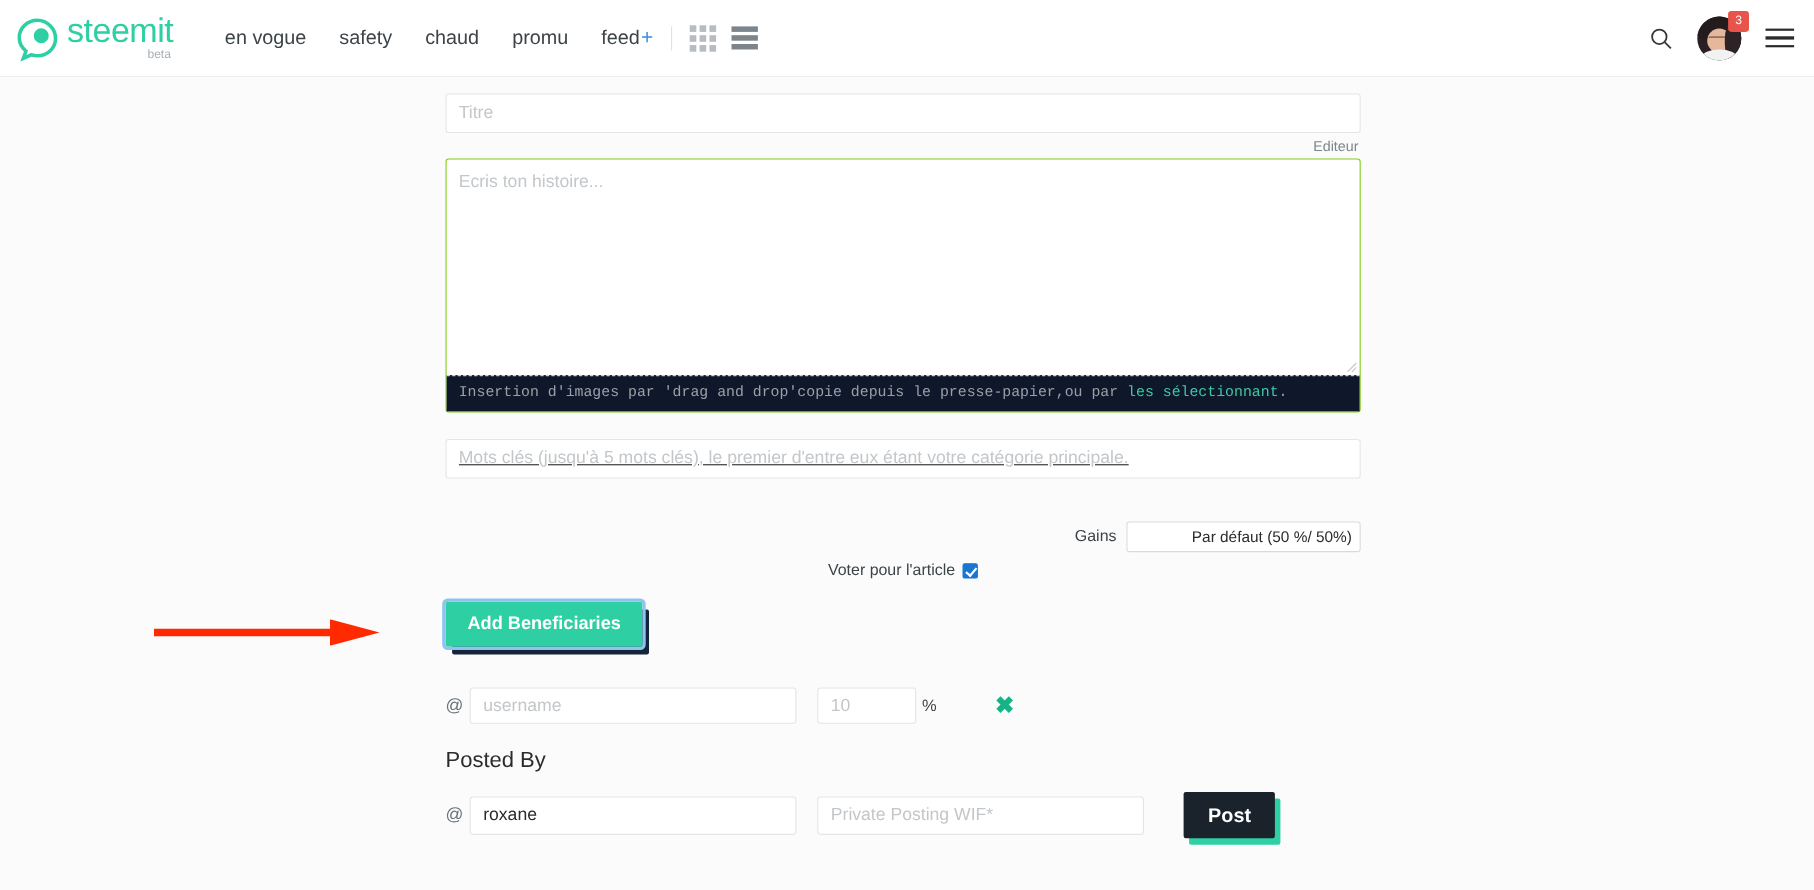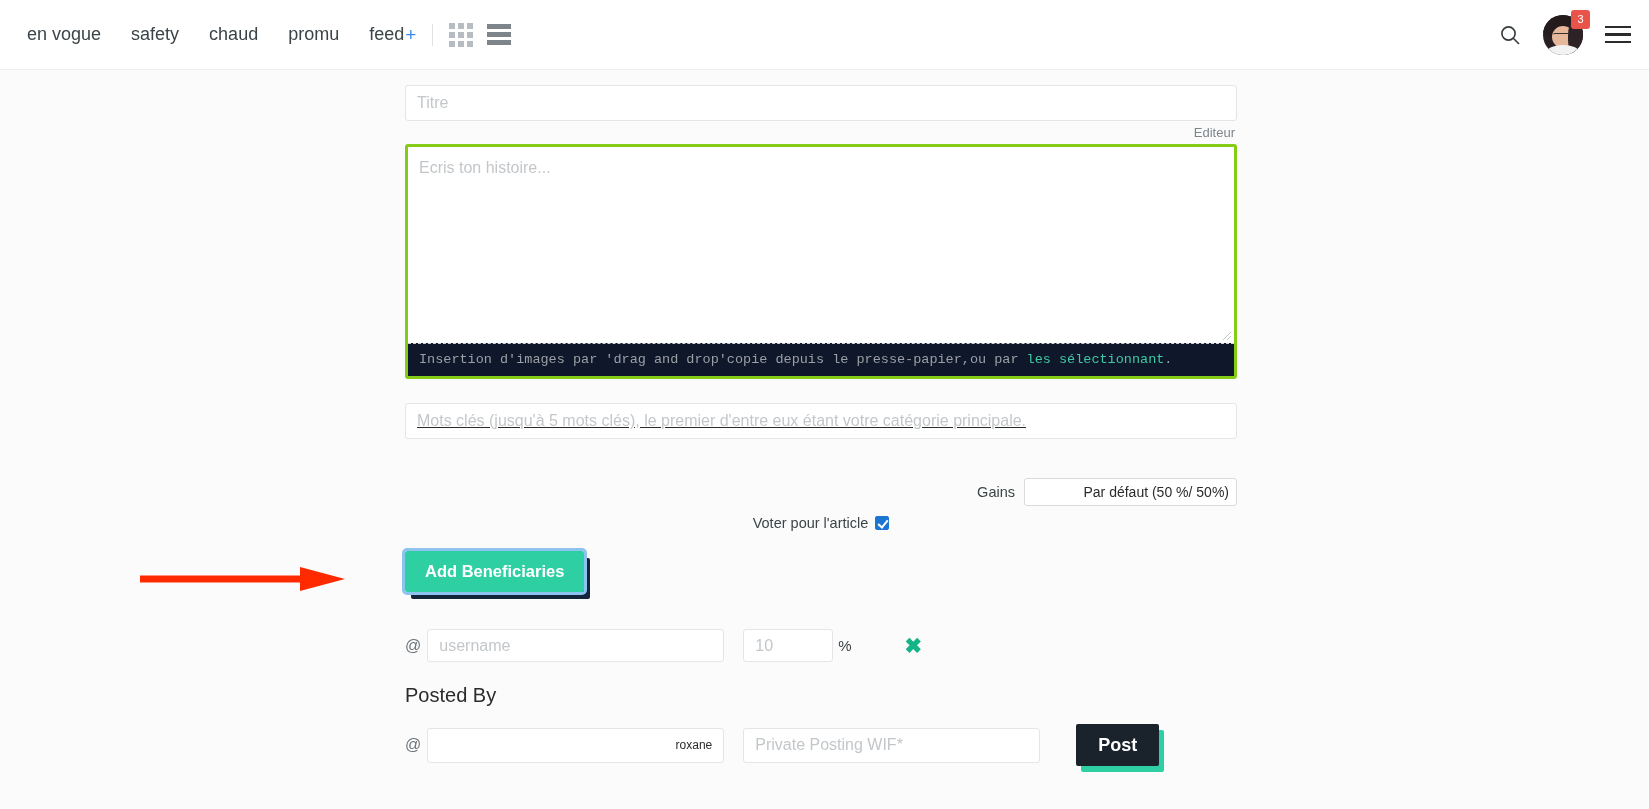--- a/index.html
+++ b/index.html
@@ -94,21 +94,21 @@
   .field::placeholder { color: #c3c7ca; }
   .title-input { height: 36px; font-size: 16px; padding: 0 11px; }
 
   .editor-row {
     display: flex; justify-content: flex-end;
     padding: 4px 2px 4px 0; font-size: 13px;
   }
   .editor-link { color: #7d858b; text-decoration: none; cursor: pointer; }
 
   .body-wrap {
-    border: 3px solid #84cc16; border-radius: 3px; background: #fff;
+    border: 1px solid #84cc16; border-radius: 3px; background: #fff;
   }
   .body-input {
     width: 100%; height: 196px; border: none; resize: none; outline: none;
     font-size: 16px; padding: 12px 11px; font-family: "Liberation Sans", sans-serif;
     color: #2b2b2b; background: transparent; display: block;
   }
   .body-input::placeholder { color: #c3c7ca; }
   .resize-handle {
     position: absolute; right: 2px; bottom: 2px; width: 12px; height: 12px;
   }
@@ -171,37 +171,49 @@
   .pct-sign { font-size: 15px; color: #3c4448; margin-left: 5px; }
   .remove-x {
     margin-left: 53px; color: #16b386; font-size: 21px; font-weight: bold;
     cursor: pointer; line-height: 1; user-select: none;
   }
 
   .posted-by-title {
     font-size: 20px; color: #2b2b2b; margin-top: 22px; font-weight: 400;
   }
   .posted-row { display: flex; align-items: center; margin-top: 17px; }
-  .user-input { width: 297px; height: 35px; font-size: 12px; padding: 0 11px; text-align: right; }
+  .user-input { width: 297px; height: 35px; font-size: 16px; padding: 0 11px; }
   .wif-input { width: 297px; height: 35px; font-size: 16px; padding: 0 11px; margin-left: 19px; }
   .post-btn {
     margin-left: 36px; background: #1a222c; color: #fff; font-weight: bold;
     font-size: 18px; border: none; padding: 0 22px; height: 42px;
     border-radius: 2px; cursor: pointer; font-family: "Liberation Sans", sans-serif;
     box-shadow: 5px 6px 0 0 #2ecfa3;
   }
   .footnote {
     font-size: 14.5px; color: #3c4448; margin-top: 28px;
   }
 </style>
 </head>
 <body>
 
 <div class="header">
 
+  <a class="brand" href="#">
+    <span class="brand-logo">
+      <svg viewBox="0 0 40 40" width="40" height="40">
+        <path d="M20 2.5c-9.1 0-16.5 7-16.5 15.7 0 4.9 2.4 9.3 6.1 12.2l-2.4 6.6 7-3.2c1.8.6 3.8.9 5.8.9 9.1 0 16.5-7 16.5-15.7S29.1 2.5 20 2.5z" fill="none" stroke="#2ECFA3" stroke-width="3.2"></path>
+        <circle cx="23.5" cy="16.5" r="6.8" fill="#2ECFA3"></circle>
+      </svg>
+    </span>
+    <span class="brand-text">
+      <span class="brand-word">steemit</span>
+      <span class="brand-beta">beta</span>
+    </span>
+  </a>
 
   <nav class="nav">
     <a class="nav-item" href="#">en vogue</a>
     <a class="nav-item" href="#">safety</a>
     <a class="nav-item" href="#">chaud</a>
     <a class="nav-item" href="#">promu</a>
     <a class="nav-item feed" href="#">
       <span>feed</span>
       <span class="feed-plus">+</span>
     </a>

